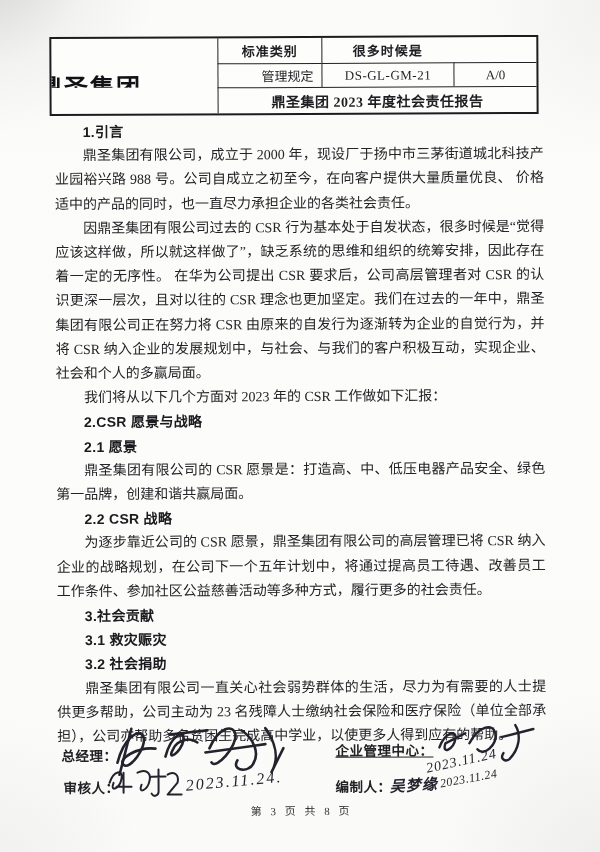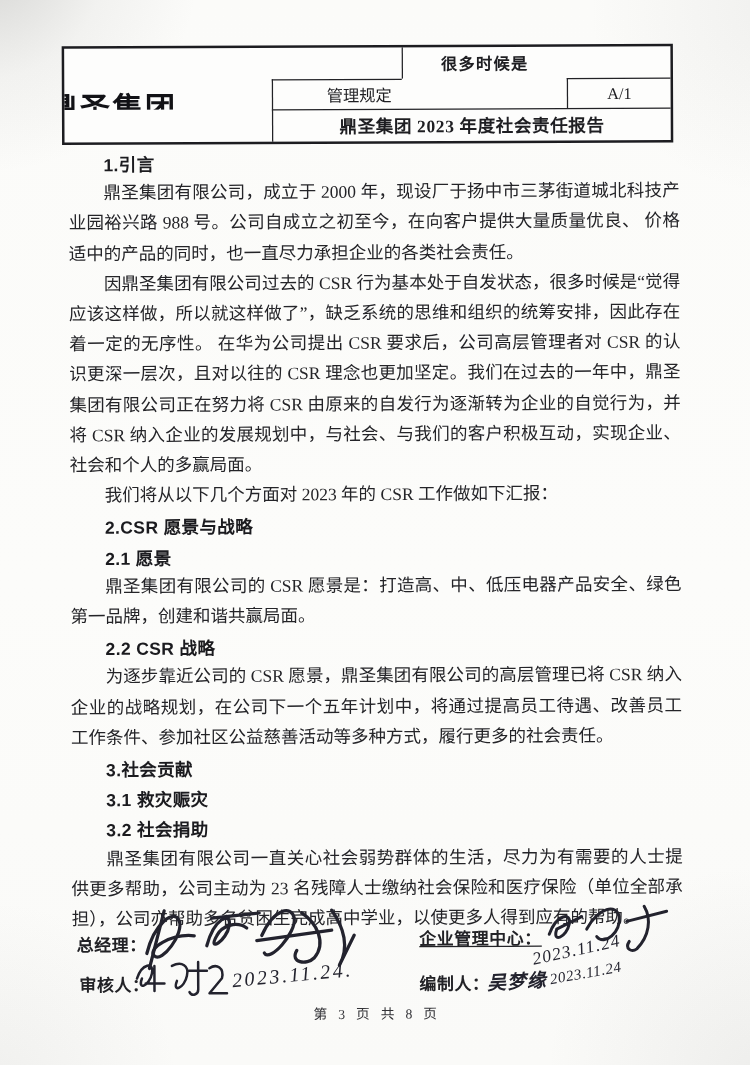--- a/index.html
+++ b/index.html
@@ -105,23 +105,25 @@
               <path d="M13.5 32 H26.5"></path>
             </g>
           </svg>
           <span class="logo-reg">®</span>
         </span>
         <span class="logo-text">
           <span class="logo-cn">鼎圣集团</span>
           <span class="logo-en">DINGSHENG GROUP</span>
         </span>
       </div>
+      <div class="cell th bL c2r1">标准类别</div>
       <div class="cell th bL c3r1">很多时候是</div>
       <div class="cell bL bT c2r2">管理规定</div>
-      <div class="cell bL bT c4r2">A/1</div>
+      <div class="cell bL bT c3r2">DS-GL-GM-21</div>
+      <div class="cell bL bT c4r2">A/0</div>
       <div class="cell bL bT title-cell">鼎圣集团 2023 年度社会责任报告</div>
     </div>
 
     <div class="doc-body">
       <p class="heading">1.引言</p>
       <p class="para">鼎圣集团有限公司，成立于 2000 年，现设厂于扬中市三茅街道城北科技产业园裕兴路 988 号。公司自成立之初至今，在向客户提供大量质量优良、 价格适中的产品的同时，也一直尽力承担企业的各类社会责任。</p>
       <p class="para">因鼎圣集团有限公司过去的 CSR 行为基本处于自发状态，很多时候是“觉得应该这样做，所以就这样做了”，缺乏系统的思维和组织的统筹安排，因此存在着一定的无序性。 在华为公司提出 CSR 要求后，公司高层管理者对 CSR 的认识更深一层次，且对以往的 CSR 理念也更加坚定。我们在过去的一年中，鼎圣集团有限公司正在努力将 CSR 由原来的自发行为逐渐转为企业的自觉行为，并将 CSR 纳入企业的发展规划中，与社会、与我们的客户积极互动，实现企业、社会和个人的多赢局面。</p>
       <p class="para">我们将从以下几个方面对 2023 年的 CSR 工作做如下汇报：</p>
       <p class="heading">2.CSR 愿景与战略</p>
       <p class="heading">2.1 愿景</p>

